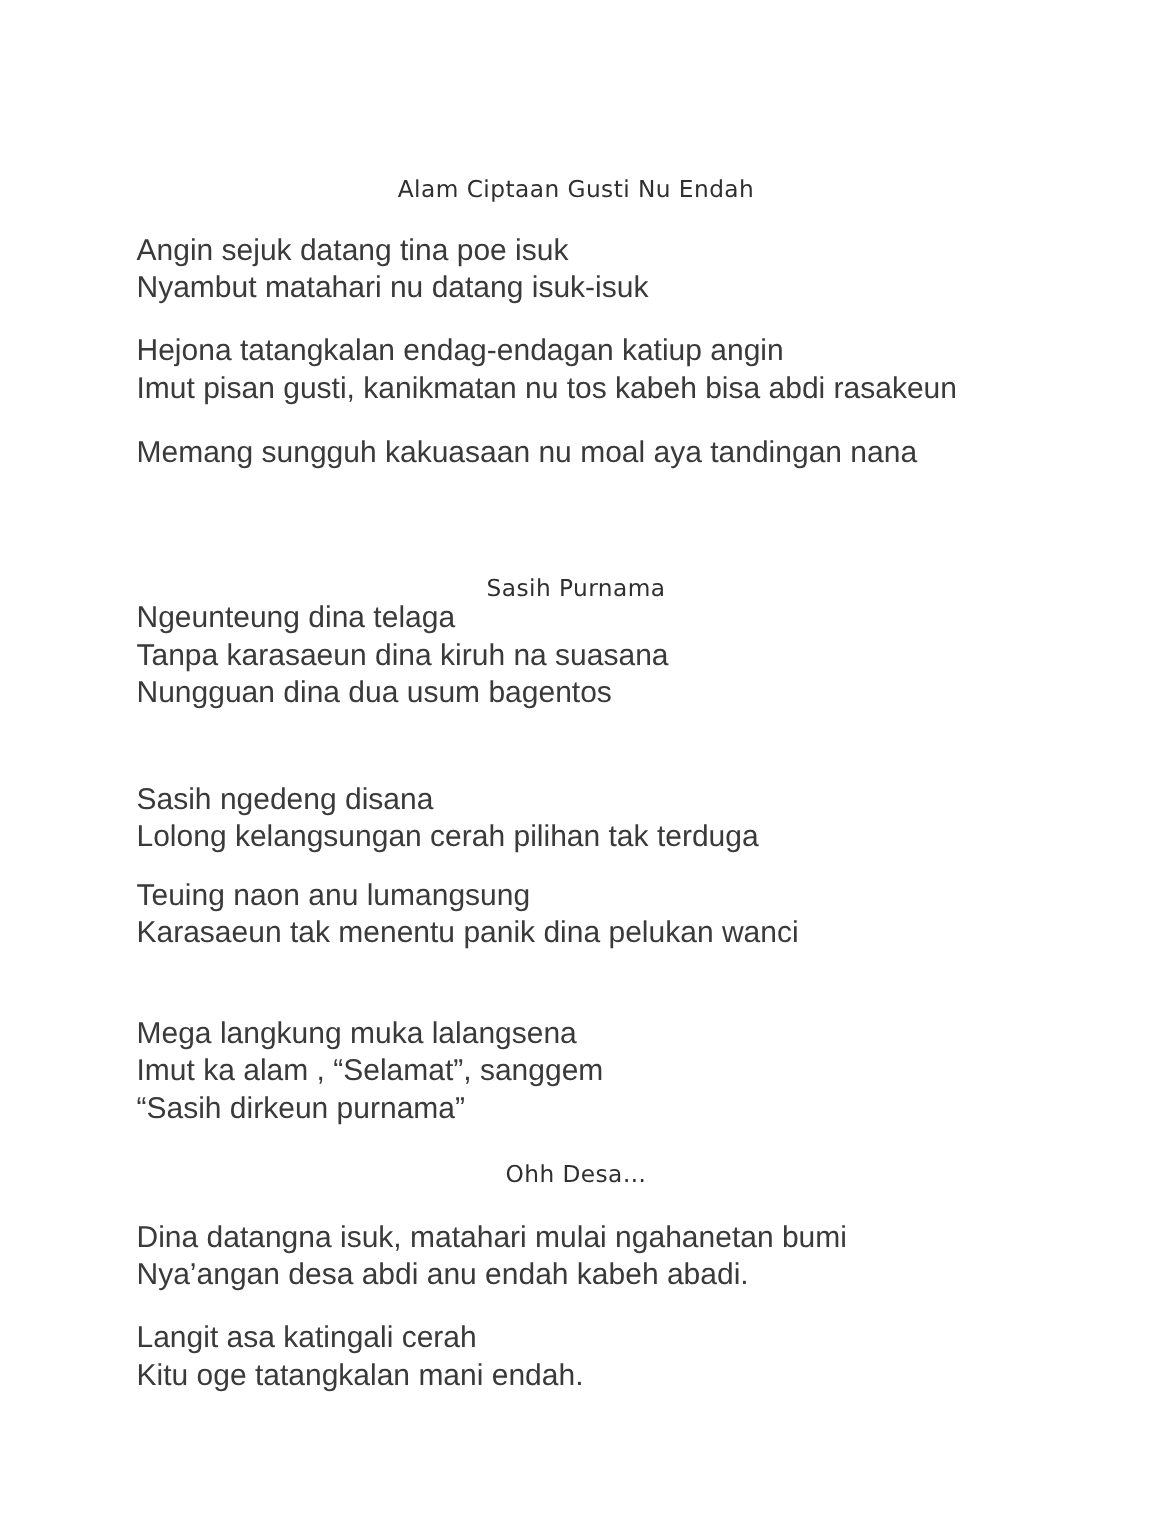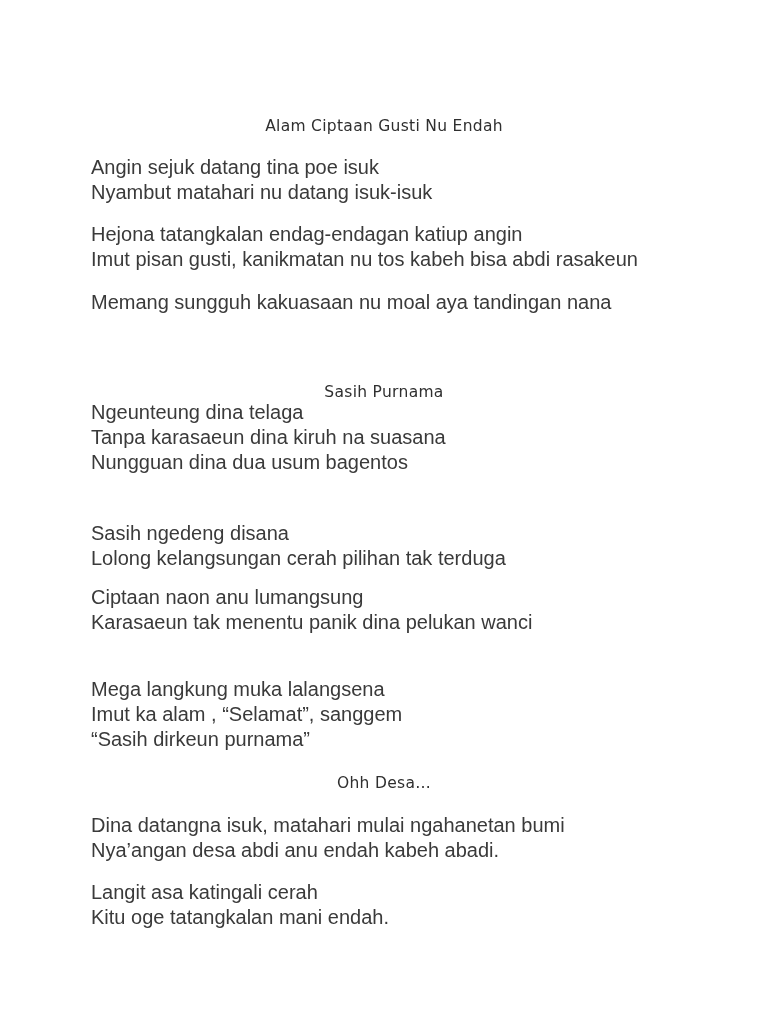--- a/index.html
+++ b/index.html
@@ -75,21 +75,21 @@
     <span class="line">Tanpa karasaeun dina kiruh na suasana</span>
     <span class="line">Nungguan dina dua usum bagentos</span>
   </p>
 
   <p class="stanza" style="top:493px;margin-top:28px;">
     <span class="line">Sasih ngedeng disana</span>
     <span class="line">Lolong kelangsungan cerah pilihan tak terduga</span>
   </p>
 
   <p class="stanza" style="top:585px;">
-    <span class="line">Ciptaan naon anu lumangsung</span>
+    <span class="line">Teuing naon anu lumangsung</span>
     <span class="line">Karasaeun tak menentu panik dina pelukan wanci</span>
   </p>
 
   <p class="stanza" style="top:677px;">
     <span class="line">Mega langkung muka lalangsena</span>
     <span class="line">Imut ka alam , “Selamat”, sanggem</span>
     <span class="line">“Sasih dirkeun purnama”</span>
   </p>
 
   <h2 class="title" style="top:773px;">Ohh Desa…</h2>

